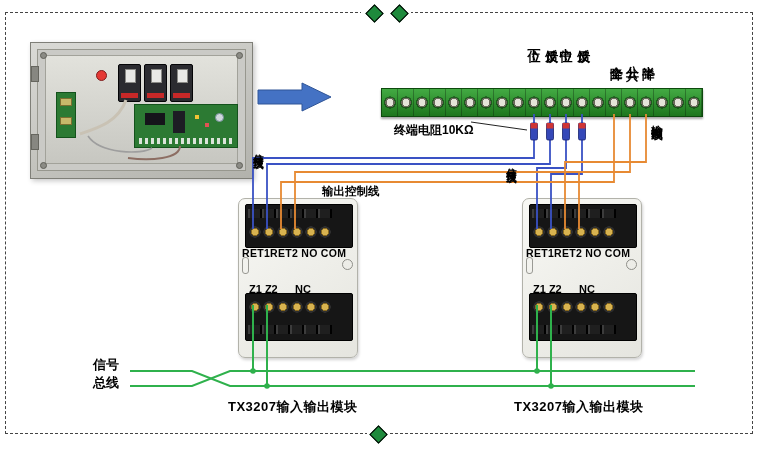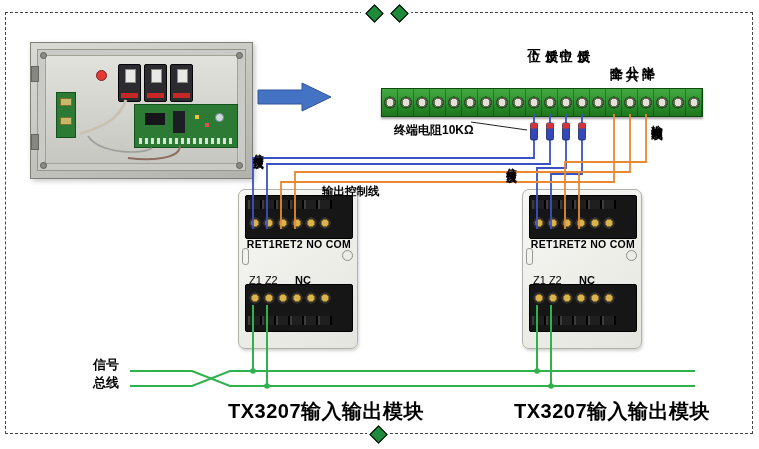--- a/index.html
+++ b/index.html
@@ -41,21 +41,21 @@
   .cb-ic2{left:38px;top:6px;width:12px;height:22px;background:#1d1d24;}
   .cb-dot-y{left:60px;top:10px;width:4px;height:4px;background:#f2c335;}
   .cb-dot-r{left:70px;top:18px;width:4px;height:4px;background:#e05353;}
   .cb-cap{left:80px;top:8px;width:7px;height:7px;border-radius:50%;background:#cfd8dc;border:1px solid #78909c;}
   .cb-pins{left:4px;right:4px;bottom:3px;height:6px;
     background:repeating-linear-gradient(90deg,#dbe4da 0 3px,#2c7a33 3px 6px);}
 
   
   .caption{font-weight:bold;}
   #cbox-caption{left:70px;top:180px;font-size:15px;letter-spacing:1.5px;z-index:10;}
-  .tx-caption{top:398px;font-size:20px;letter-spacing:.5px;z-index:10;}
+  .tx-caption{top:398px;font-size:13px;letter-spacing:.5px;z-index:10;}
 
   
   #tstrip{left:381px;top:88px;width:320px;height:27px;z-index:1;
     background-image:
       radial-gradient(circle at 8px 13.5px,#e3e3d8 0 3.4px,#69695b 3.4px 4.8px,rgba(0,0,0,.38) 4.8px 6px,transparent 6.2px),
       repeating-linear-gradient(90deg,transparent 0 15px,rgba(0,0,0,.28) 15px 16px),
       linear-gradient(#43aa43,#1d761d);
     background-size:16px 27px,16px 27px,100% 100%;
     border:1px solid #0d4a0d;box-shadow:0 2px 2px rgba(0,0,0,.35);}
 
@@ -69,37 +69,37 @@
   #lbl-common{left:623px;top:56px;font-size:13px;z-index:10;}
   #lbl-half{left:639px;top:56px;font-size:13px;z-index:10;}
   #lbl-resistor{left:394px;top:122px;font-size:12px;font-weight:bold;z-index:10;}
   #lbl-outctl-right{left:649px;top:116px;font-size:11.5px;z-index:10;letter-spacing:1px;}
   #lbl-outctl-left{left:322px;top:184px;font-size:11.5px;font-weight:bold;z-index:10;}
   #lbl-sigfb-left{left:252px;top:146px;font-size:10.5px;z-index:10;letter-spacing:1px;}
   #lbl-sigfb-right{left:505px;top:160px;font-size:10.5px;z-index:10;letter-spacing:1px;}
   #lbl-bus{left:93px;top:356px;font-size:13px;font-weight:bold;line-height:1.35;z-index:10;}
 
   
-  .module{position:absolute;top:189px;width:118px;height:158px;z-index:1;
+  .module{position:absolute;top:198px;width:118px;height:158px;z-index:1;
     background:linear-gradient(145deg,#f8f8f4,#e5e5df);border:1px solid #b2b2aa;border-radius:7px;
-    box-shadow:1px 2px 3px rgba(0,0,0,.18);text-align:center;}
+    box-shadow:1px 2px 3px rgba(0,0,0,.18);}
   .m-block{position:absolute;left:6px;width:106px;background:#161616;border:1px solid #000;border-radius:2px;}
   .m-top{top:5px;height:42px;}
   .m-bot{top:94px;height:46px;}
   .padrow{position:absolute;left:2px;width:84px;height:9px;
     background:repeating-linear-gradient(90deg,#3c3c3c 0 2px,#1f1f1f 2px 12px,#000 12px 14px);}
   .m-top .padrow{top:4px;}
   .m-bot .padrow{top:31px;}
   .screwrow{position:absolute;left:2px;width:84px;height:22px;
     background-image:radial-gradient(circle at 7px 11px,#d8b350 0 3px,#8a6a1e 3px 4.2px,#2e2e2e 4.2px 5.6px,transparent 5.8px);
     background-size:14px 22px;}
   .m-top .screwrow{top:16px;}
   .m-bot .screwrow{top:2px;}
   .m-ret{position:absolute;left:3px;top:48px;width:114px;font-weight:bold;font-size:10.5px;letter-spacing:.3px;}
-  .m-z{position:absolute;left:10px;top:84px;font-weight:normal;font-size:11px;}
+  .m-z{position:absolute;left:10px;top:84px;font-weight:bold;font-size:11px;}
   .m-nc{position:absolute;left:56px;top:84px;font-weight:bold;font-size:11px;}
   .m-ear{position:absolute;left:103px;top:60px;width:9px;height:9px;border:1.5px solid #8f8f89;border-radius:50%;}
   .m-slot{position:absolute;left:3px;top:58px;width:5px;height:15px;border:1px solid #9a9a94;border-radius:3px;}
 
   
   #wires{left:0;top:0;z-index:5;pointer-events:none;}
   .wb{fill:none;stroke:var(--wire-blue);stroke-width:1.8px;}
   .wo{fill:none;stroke:var(--wire-orange);stroke-width:1.8px;}
   .wg{fill:none;stroke:var(--wire-green);stroke-width:2px;}
 </style>

